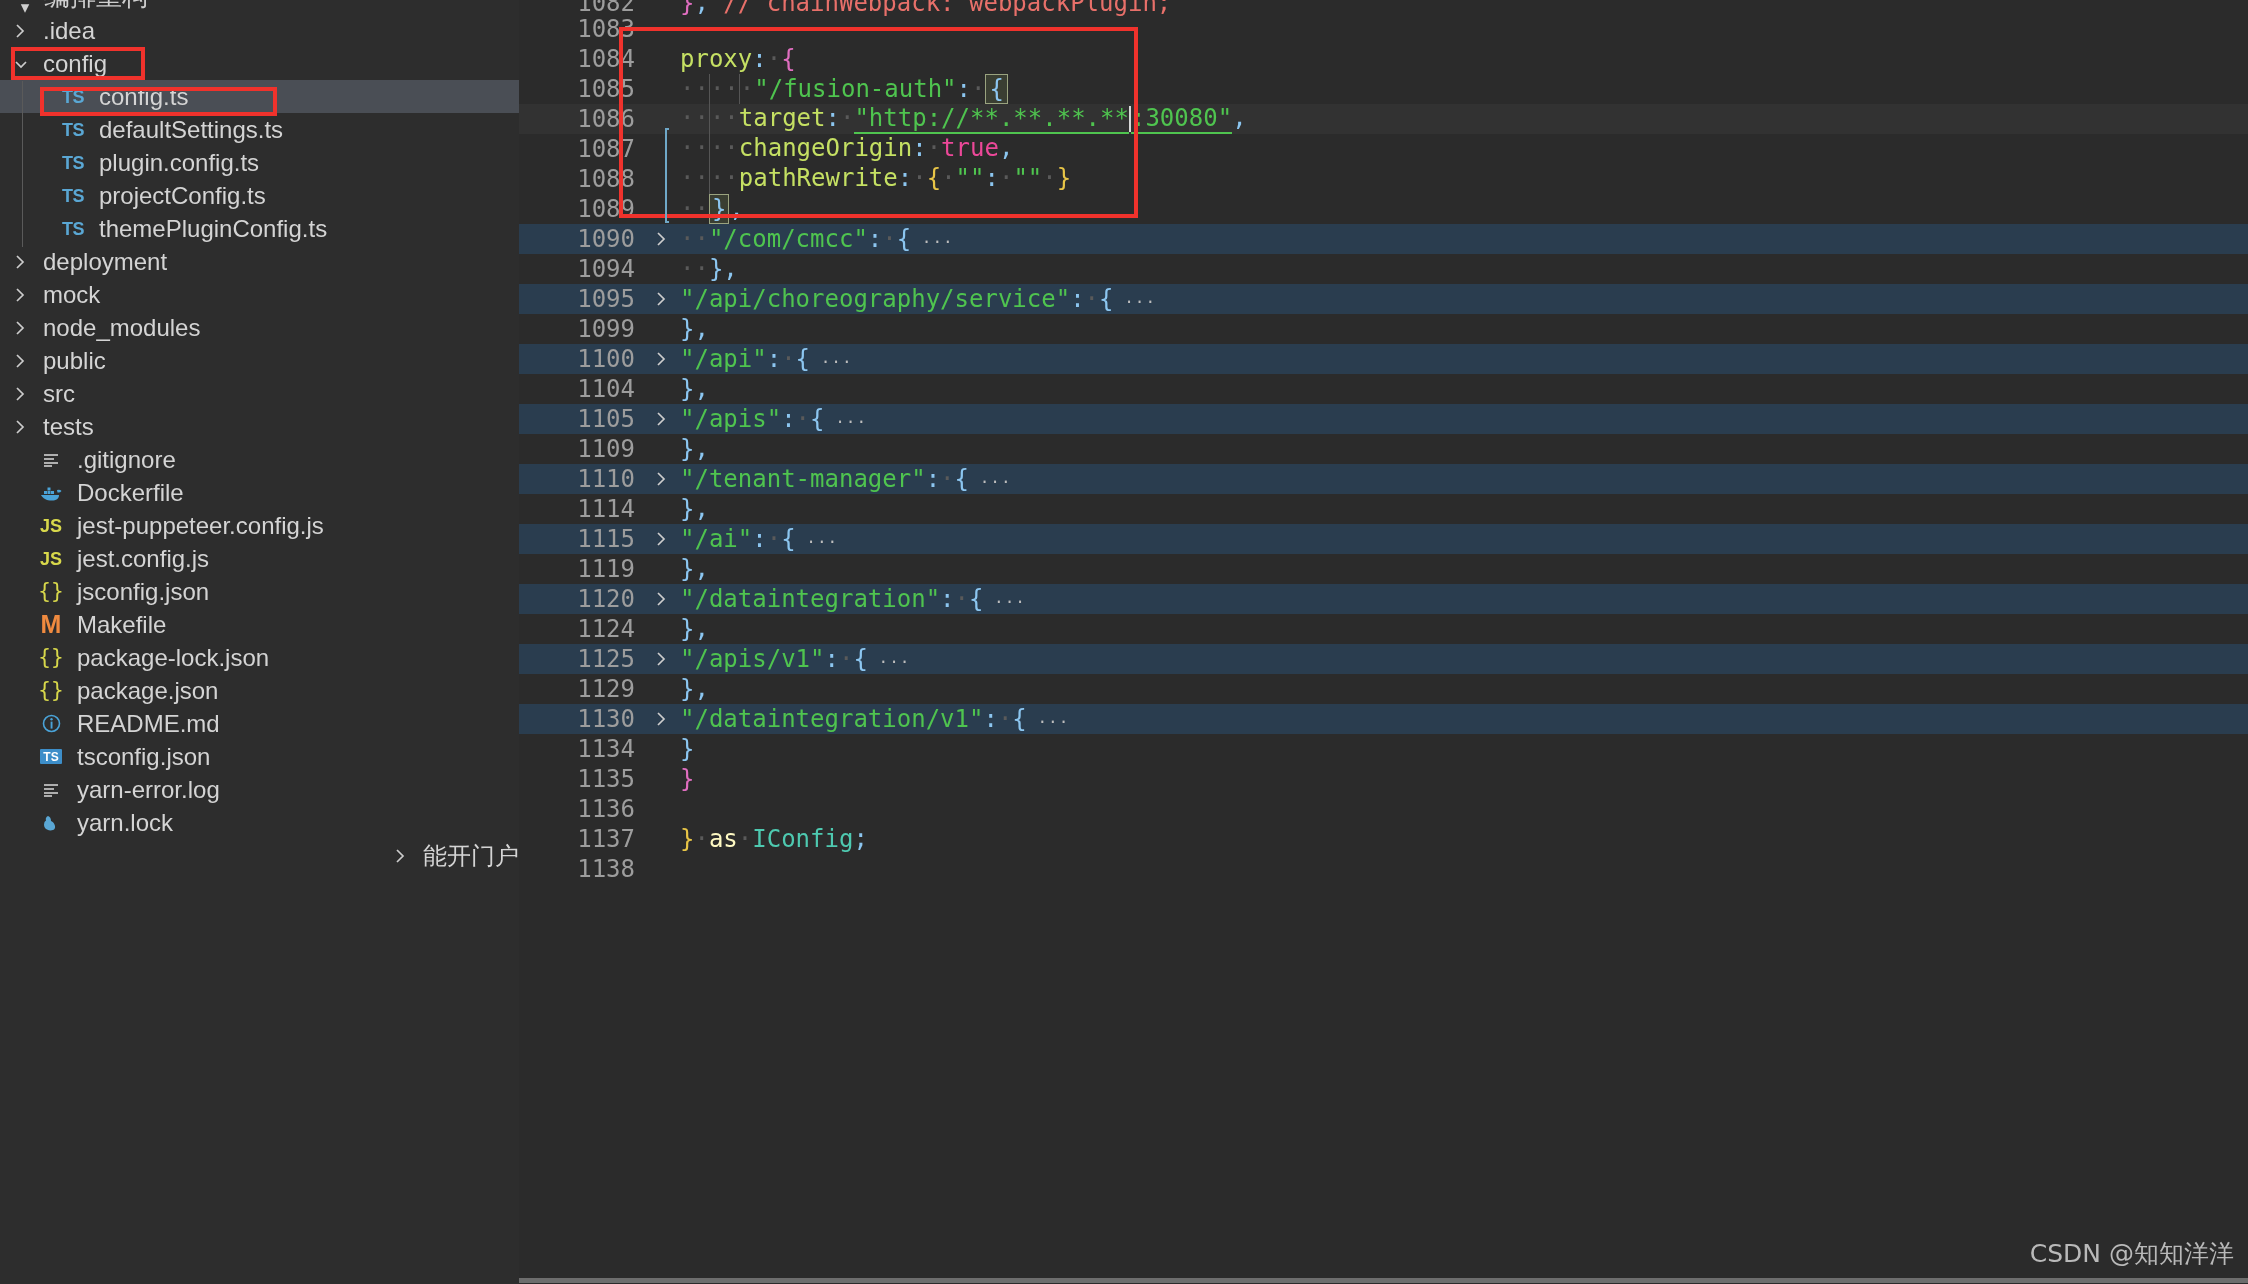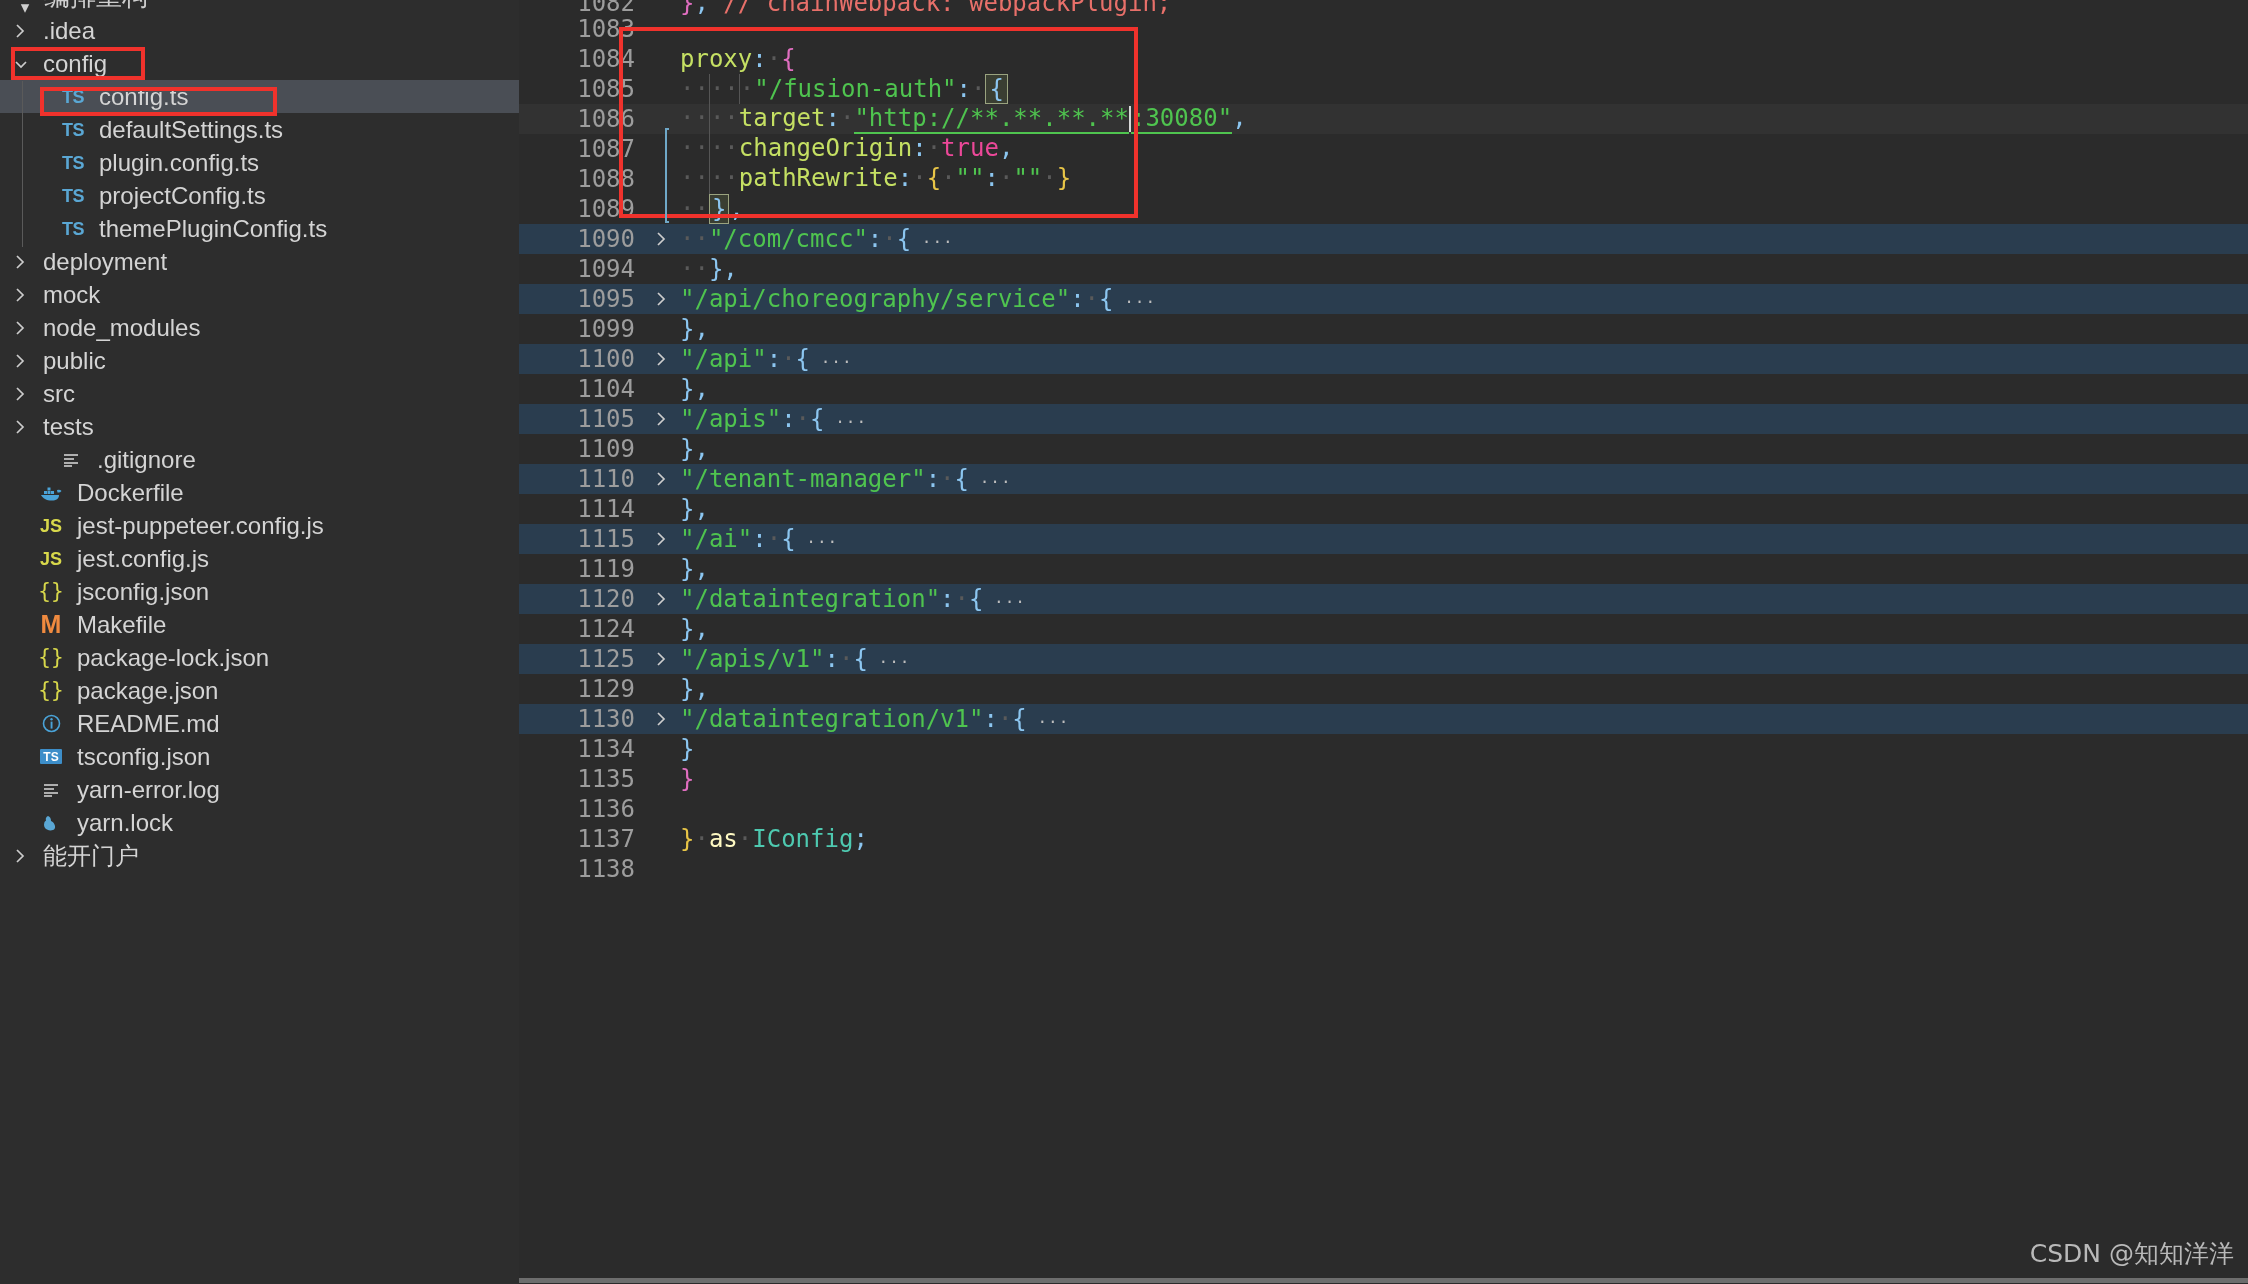--- a/index.html
+++ b/index.html
@@ -273,21 +273,21 @@
           <span class="label">src</span>
         </div>
         <div class="row" style="padding-left: 8px;">
           <span class="chevron">
             <svg width="16" height="20" viewBox="0 0 16 20">
               <path d="M4 4 L10 10 L4 16" fill="none" stroke="#cccccc" stroke-width="1.7"></path>
             </svg>
           </span>
           <span class="label">tests</span>
         </div>
-        <div class="row" style="padding-left: 8px; margin-left: 20px;">
+        <div class="row" style="padding-left: 8px;">
           <span class="chevron"></span>
           <span class="ficon log">
             <svg width="20" height="20" viewBox="0 0 20 20">
               <g stroke="#d0d0d0" stroke-width="1.6">
                 <line x1="3" y1="5" x2="17" y2="5"></line>
                 <line x1="3" y1="9" x2="13" y2="9"></line>
                 <line x1="3" y1="13" x2="17" y2="13"></line>
                 <line x1="3" y1="16" x2="11" y2="16"></line>
               </g>
             </svg>
@@ -386,21 +386,21 @@
         </div>
         <div class="row" style="padding-left: 8px;">
           <span class="chevron"></span>
           <span class="ficon yarn">
             <svg width="20" height="20" viewBox="0 0 20 20">
               <path d="M7 3 q3 1 3 5 q3 1 4 5 q0.5 3 -2 4 q-3 1 -6 -0.5 q-3 -1.5 -3 -5 q0 -3 2 -4 q-1 -3 2 -4.5 z" fill="#5aa7d4"></path>
             </svg>
           </span>
           <span class="label">yarn.lock</span>
         </div>
-        <div class="row" style="padding-left: 8px;">
+        <div class="row" style="padding-left: 8px; justify-content: flex-end;">
           <span class="chevron">
             <svg width="16" height="20" viewBox="0 0 16 20">
               <path d="M4 4 L10 10 L4 16" fill="none" stroke="#cccccc" stroke-width="1.7"></path>
             </svg>
           </span>
           <span class="label">能开门户</span>
         </div>
         <div class="guide" style="left: 22px; top: 81px; bottom: auto; height: 166px;"></div>
       </div>
 

